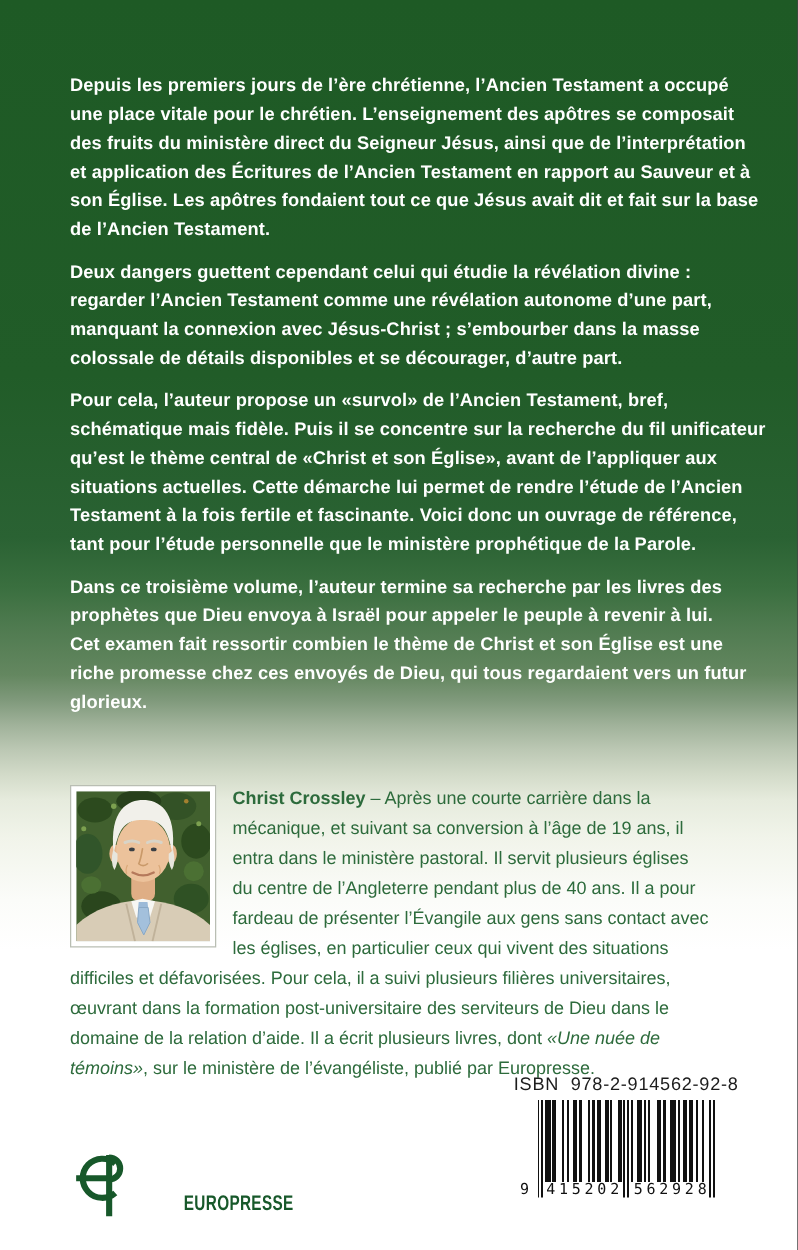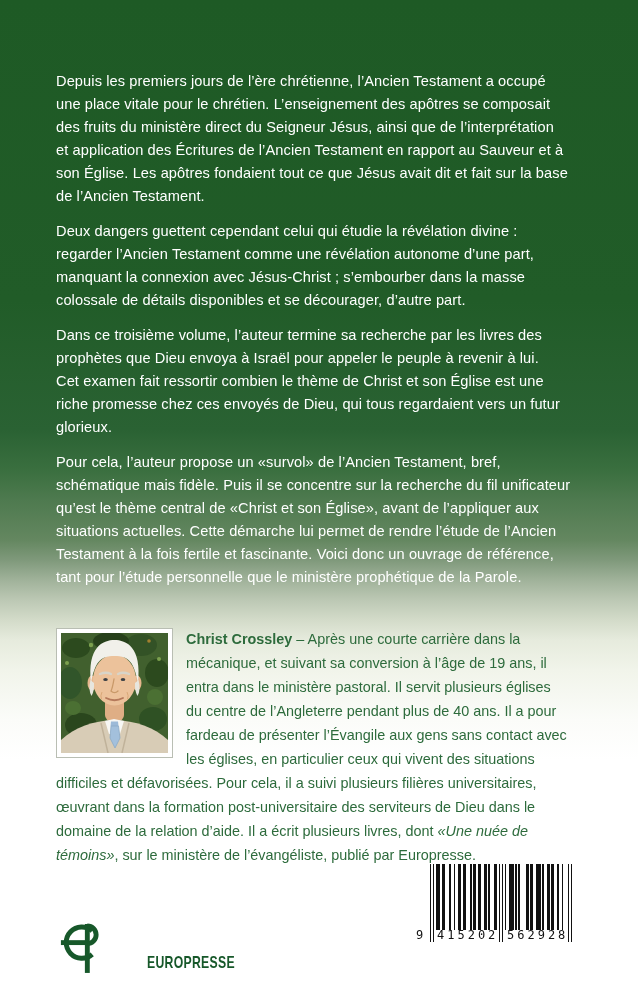--- a/index.html
+++ b/index.html
@@ -12,26 +12,27 @@
     background:linear-gradient(180deg,
       #1e5a25 0%, #215c28 30%, #2a6233 43%, #3a6f3f 47%,
       #4e7a4f 50%, #648760 54%, #7f997b 56%, #a0b29a 58%,
       #bcc8b4 60%, #d3dbc9 62%, #e6ebdd 64%, #f1f4ea 67%,
       #fbfcf9 72%, #ffffff 76%, #ffffff 100%);
   }
   .synopsis{
     position:absolute;left:56px;top:58px;width:540px;
   }
   .para{
-    margin:12px 0 11px 0;
+    margin:0 0 11px 0;
     color:#ffffff;
     font-size:14.6px;
     line-height:23px;
     letter-spacing:0.1px;
     white-space:pre;
+    font-weight:bold;
   }
   .bio{
     position:absolute;left:56px;top:627px;width:545px;
   }
   .photo-frame{
     float:left;
     width:107px;height:120px;
     background:#ffffff;
     border:1px solid #b9beb3;
     padding:4px;
@@ -98,31 +99,31 @@
       <p class="para">Depuis les premiers jours de l’ère chrétienne, l’Ancien Testament a occupé
 une place vitale pour le chrétien. L’enseignement des apôtres se composait
 des fruits du ministère direct du Seigneur Jésus, ainsi que de l’interprétation
 et application des Écritures de l’Ancien Testament en rapport au Sauveur et à
 son Église. Les apôtres fondaient tout ce que Jésus avait dit et fait sur la base
 de l’Ancien Testament.</p>
       <p class="para">Deux dangers guettent cependant celui qui étudie la révélation divine :
 regarder l’Ancien Testament comme une révélation autonome d’une part,
 manquant la connexion avec Jésus-Christ ; s’embourber dans la masse
 colossale de détails disponibles et se décourager, d’autre part.</p>
-      <p class="para">Dans ce troisième volume, l’auteur termine sa recherche par les livres des
-prophètes que Dieu envoya à Israël pour appeler le peuple à revenir à lui.
-Cet examen fait ressortir combien le thème de Christ et son Église est une
-riche promesse chez ces envoyés de Dieu, qui tous regardaient vers un futur
-glorieux.</p>
       <p class="para">Pour cela, l’auteur propose un «survol» de l’Ancien Testament, bref,
 schématique mais fidèle. Puis il se concentre sur la recherche du fil unificateur
 qu’est le thème central de «Christ et son Église», avant de l’appliquer aux
 situations actuelles. Cette démarche lui permet de rendre l’étude de l’Ancien
 Testament à la fois fertile et fascinante. Voici donc un ouvrage de référence,
 tant pour l’étude personnelle que le ministère prophétique de la Parole.</p>
+      <p class="para">Dans ce troisième volume, l’auteur termine sa recherche par les livres des
+prophètes que Dieu envoya à Israël pour appeler le peuple à revenir à lui.
+Cet examen fait ressortir combien le thème de Christ et son Église est une
+riche promesse chez ces envoyés de Dieu, qui tous regardaient vers un futur
+glorieux.</p>
     </div>
 
   <div class="bio">
     <div class="photo-frame">
       <svg width="107" height="120" viewBox="0 0 107 120" xmlns="http://www.w3.org/2000/svg">
         <rect x="0" y="0" width="107" height="120" fill="#41602e"></rect>
         <ellipse cx="15" cy="15" rx="14" ry="10" fill="#2c4a1e"></ellipse>
         <ellipse cx="80" cy="12" rx="16" ry="11" fill="#335226"></ellipse>
         <ellipse cx="50" cy="8" rx="18" ry="9" fill="#27401b"></ellipse>
         <ellipse cx="96" cy="40" rx="12" ry="14" fill="#2c4a1e"></ellipse>
@@ -165,20 +166,21 @@
 du centre de l’Angleterre pendant plus de 40 ans. Il a pour
 fardeau de présenter l’Évangile aux gens sans contact avec
 les églises, en particulier ceux qui vivent des situations
 difficiles et défavorisées. Pour cela, il a suivi plusieurs filières universitaires,
 œuvrant dans la formation post-universitaire des serviteurs de Dieu dans le
 domaine de la relation d’aide. Il a écrit plusieurs livres, dont </span><em>«Une nuée de
 témoins»</em><span>, sur le ministère de l’évangéliste, publié par Europresse.</span></div>
   </div>
 
   <div class="isbn-block">
+    <div class="isbn-label">ISBN  978-2-914562-92-8</div>
     <div class="barcode">
       <svg id="barcode-svg" width="142" height="78" viewBox="0 0 95 50" preserveAspectRatio="none" xmlns="http://www.w3.org/2000/svg" shape-rendering="crispEdges">
           <rect x="0" y="0" width="1" height="50"></rect>
           <rect x="2" y="0" width="1" height="50"></rect>
           <rect x="4" y="0" width="1" height="42"></rect>
           <rect x="5" y="0" width="1" height="42"></rect>
           <rect x="6" y="0" width="1" height="42"></rect>
           <rect x="8" y="0" width="1" height="42"></rect>
           <rect x="9" y="0" width="1" height="42"></rect>
           <rect x="13" y="0" width="1" height="42"></rect>

